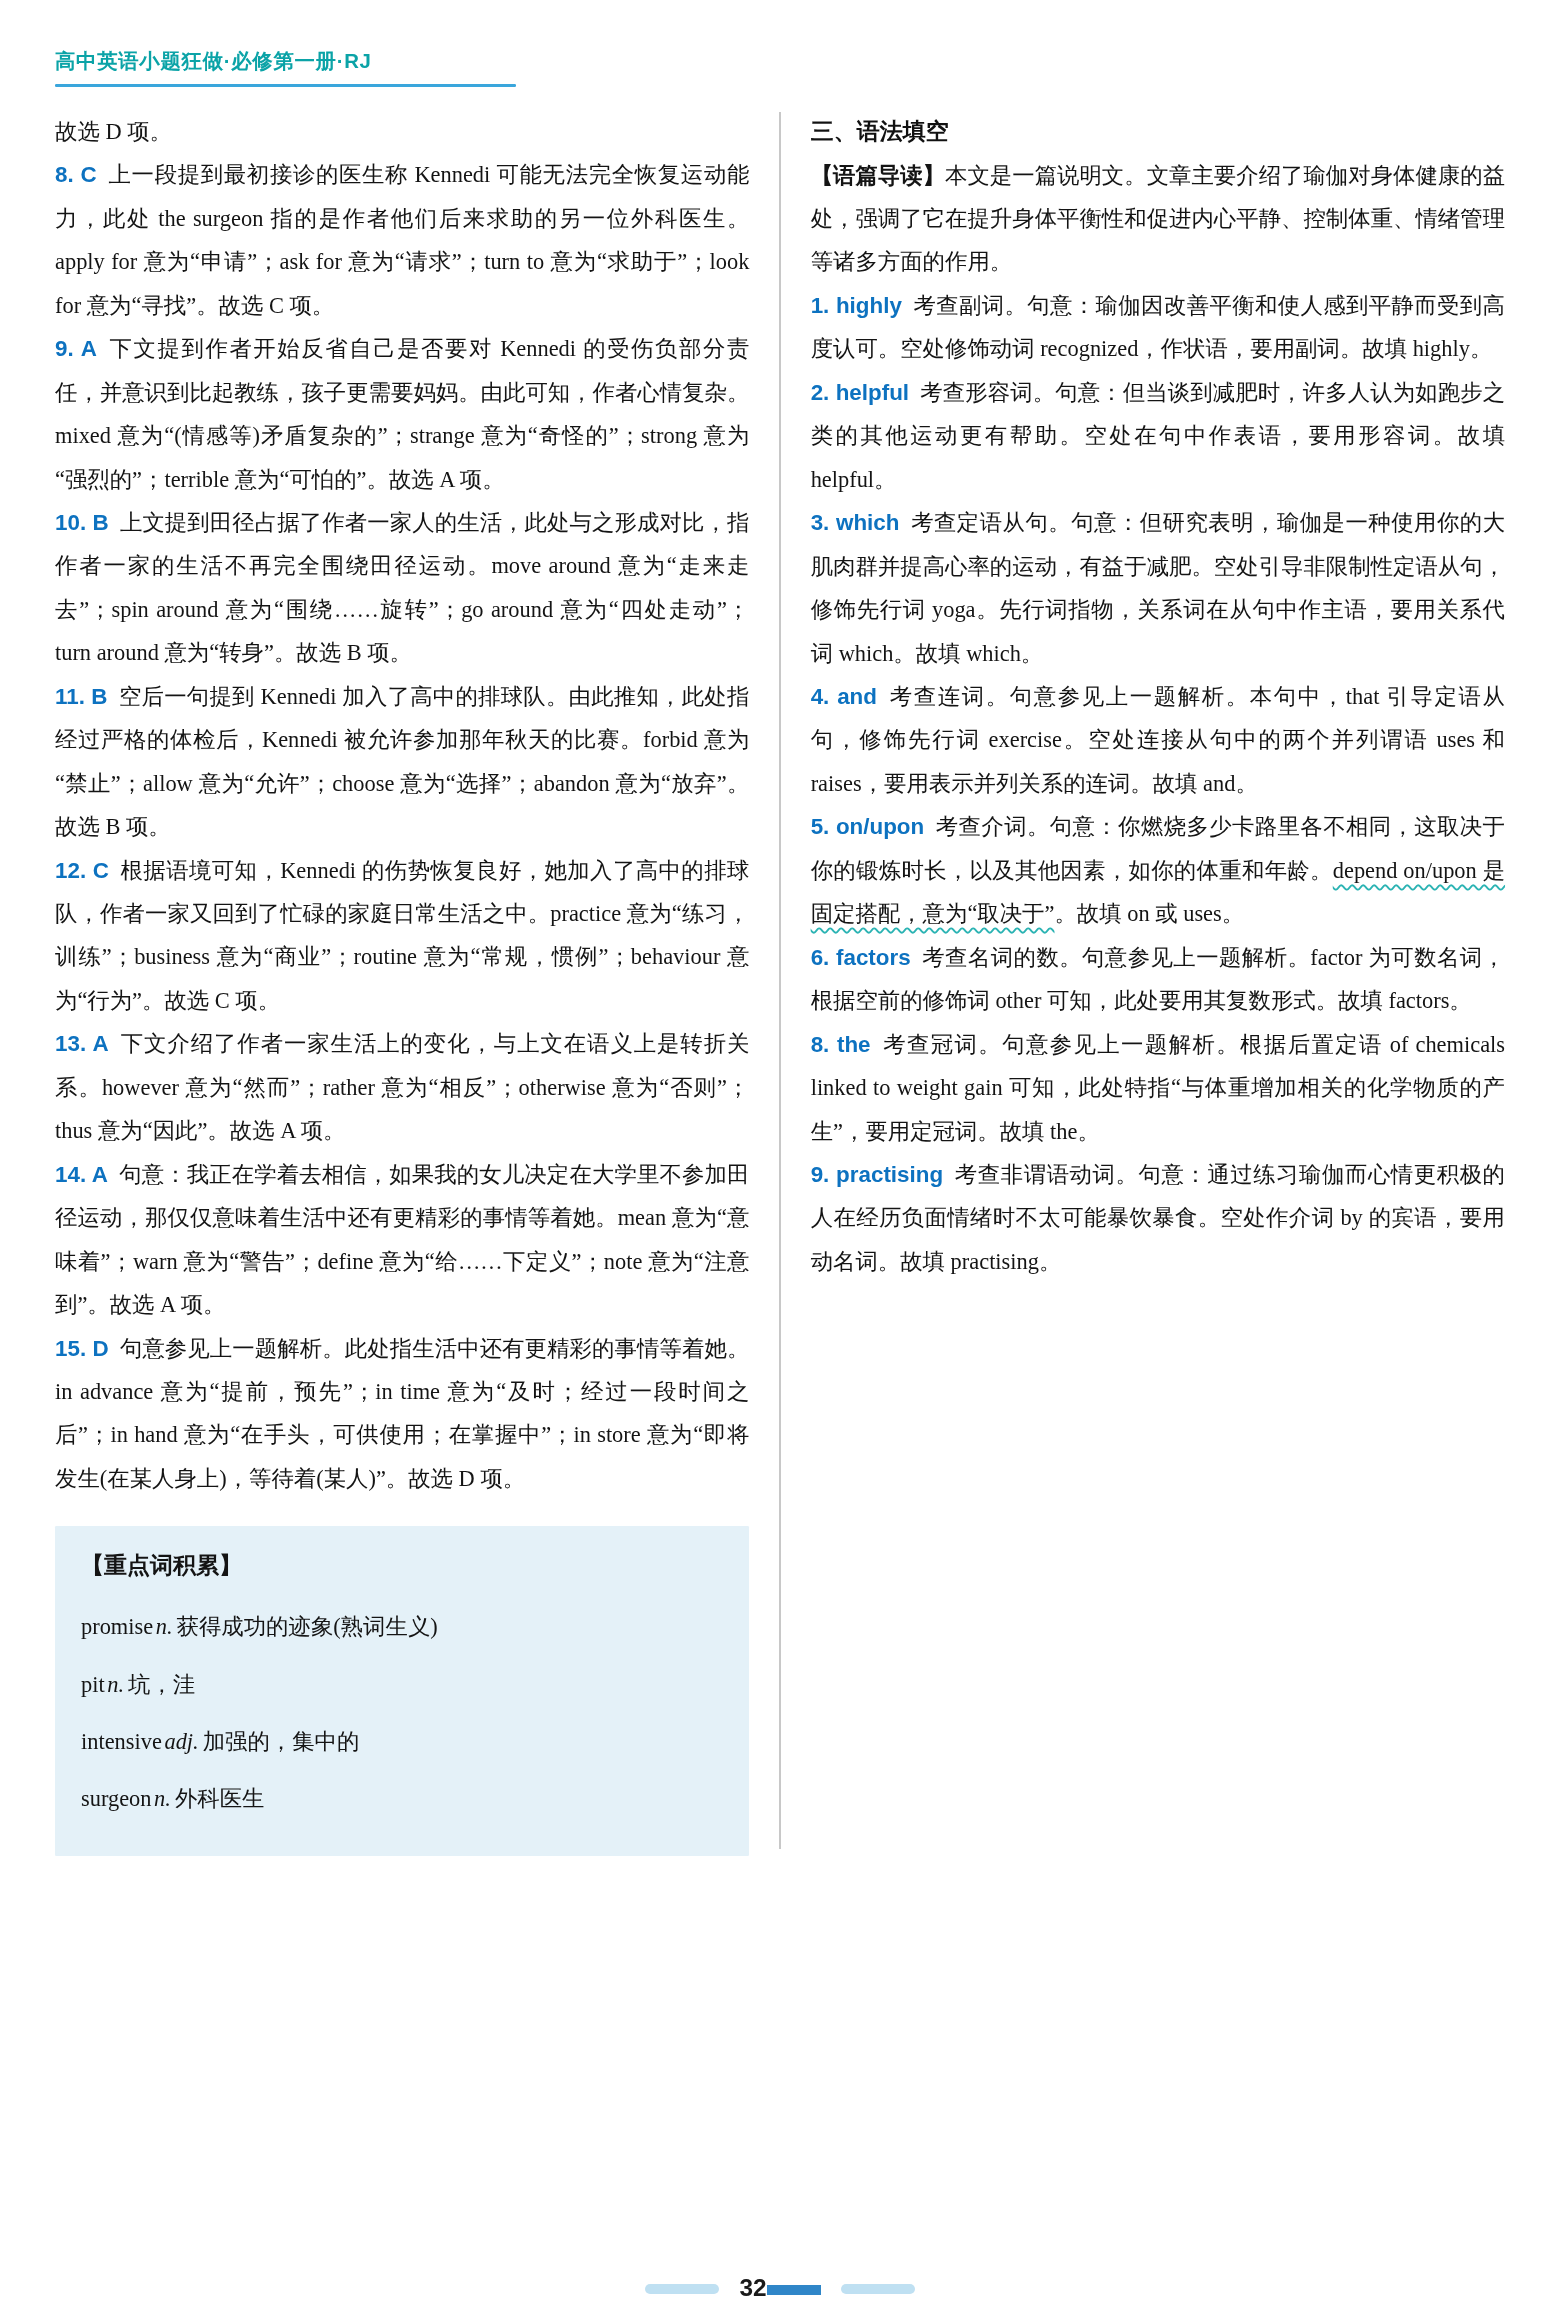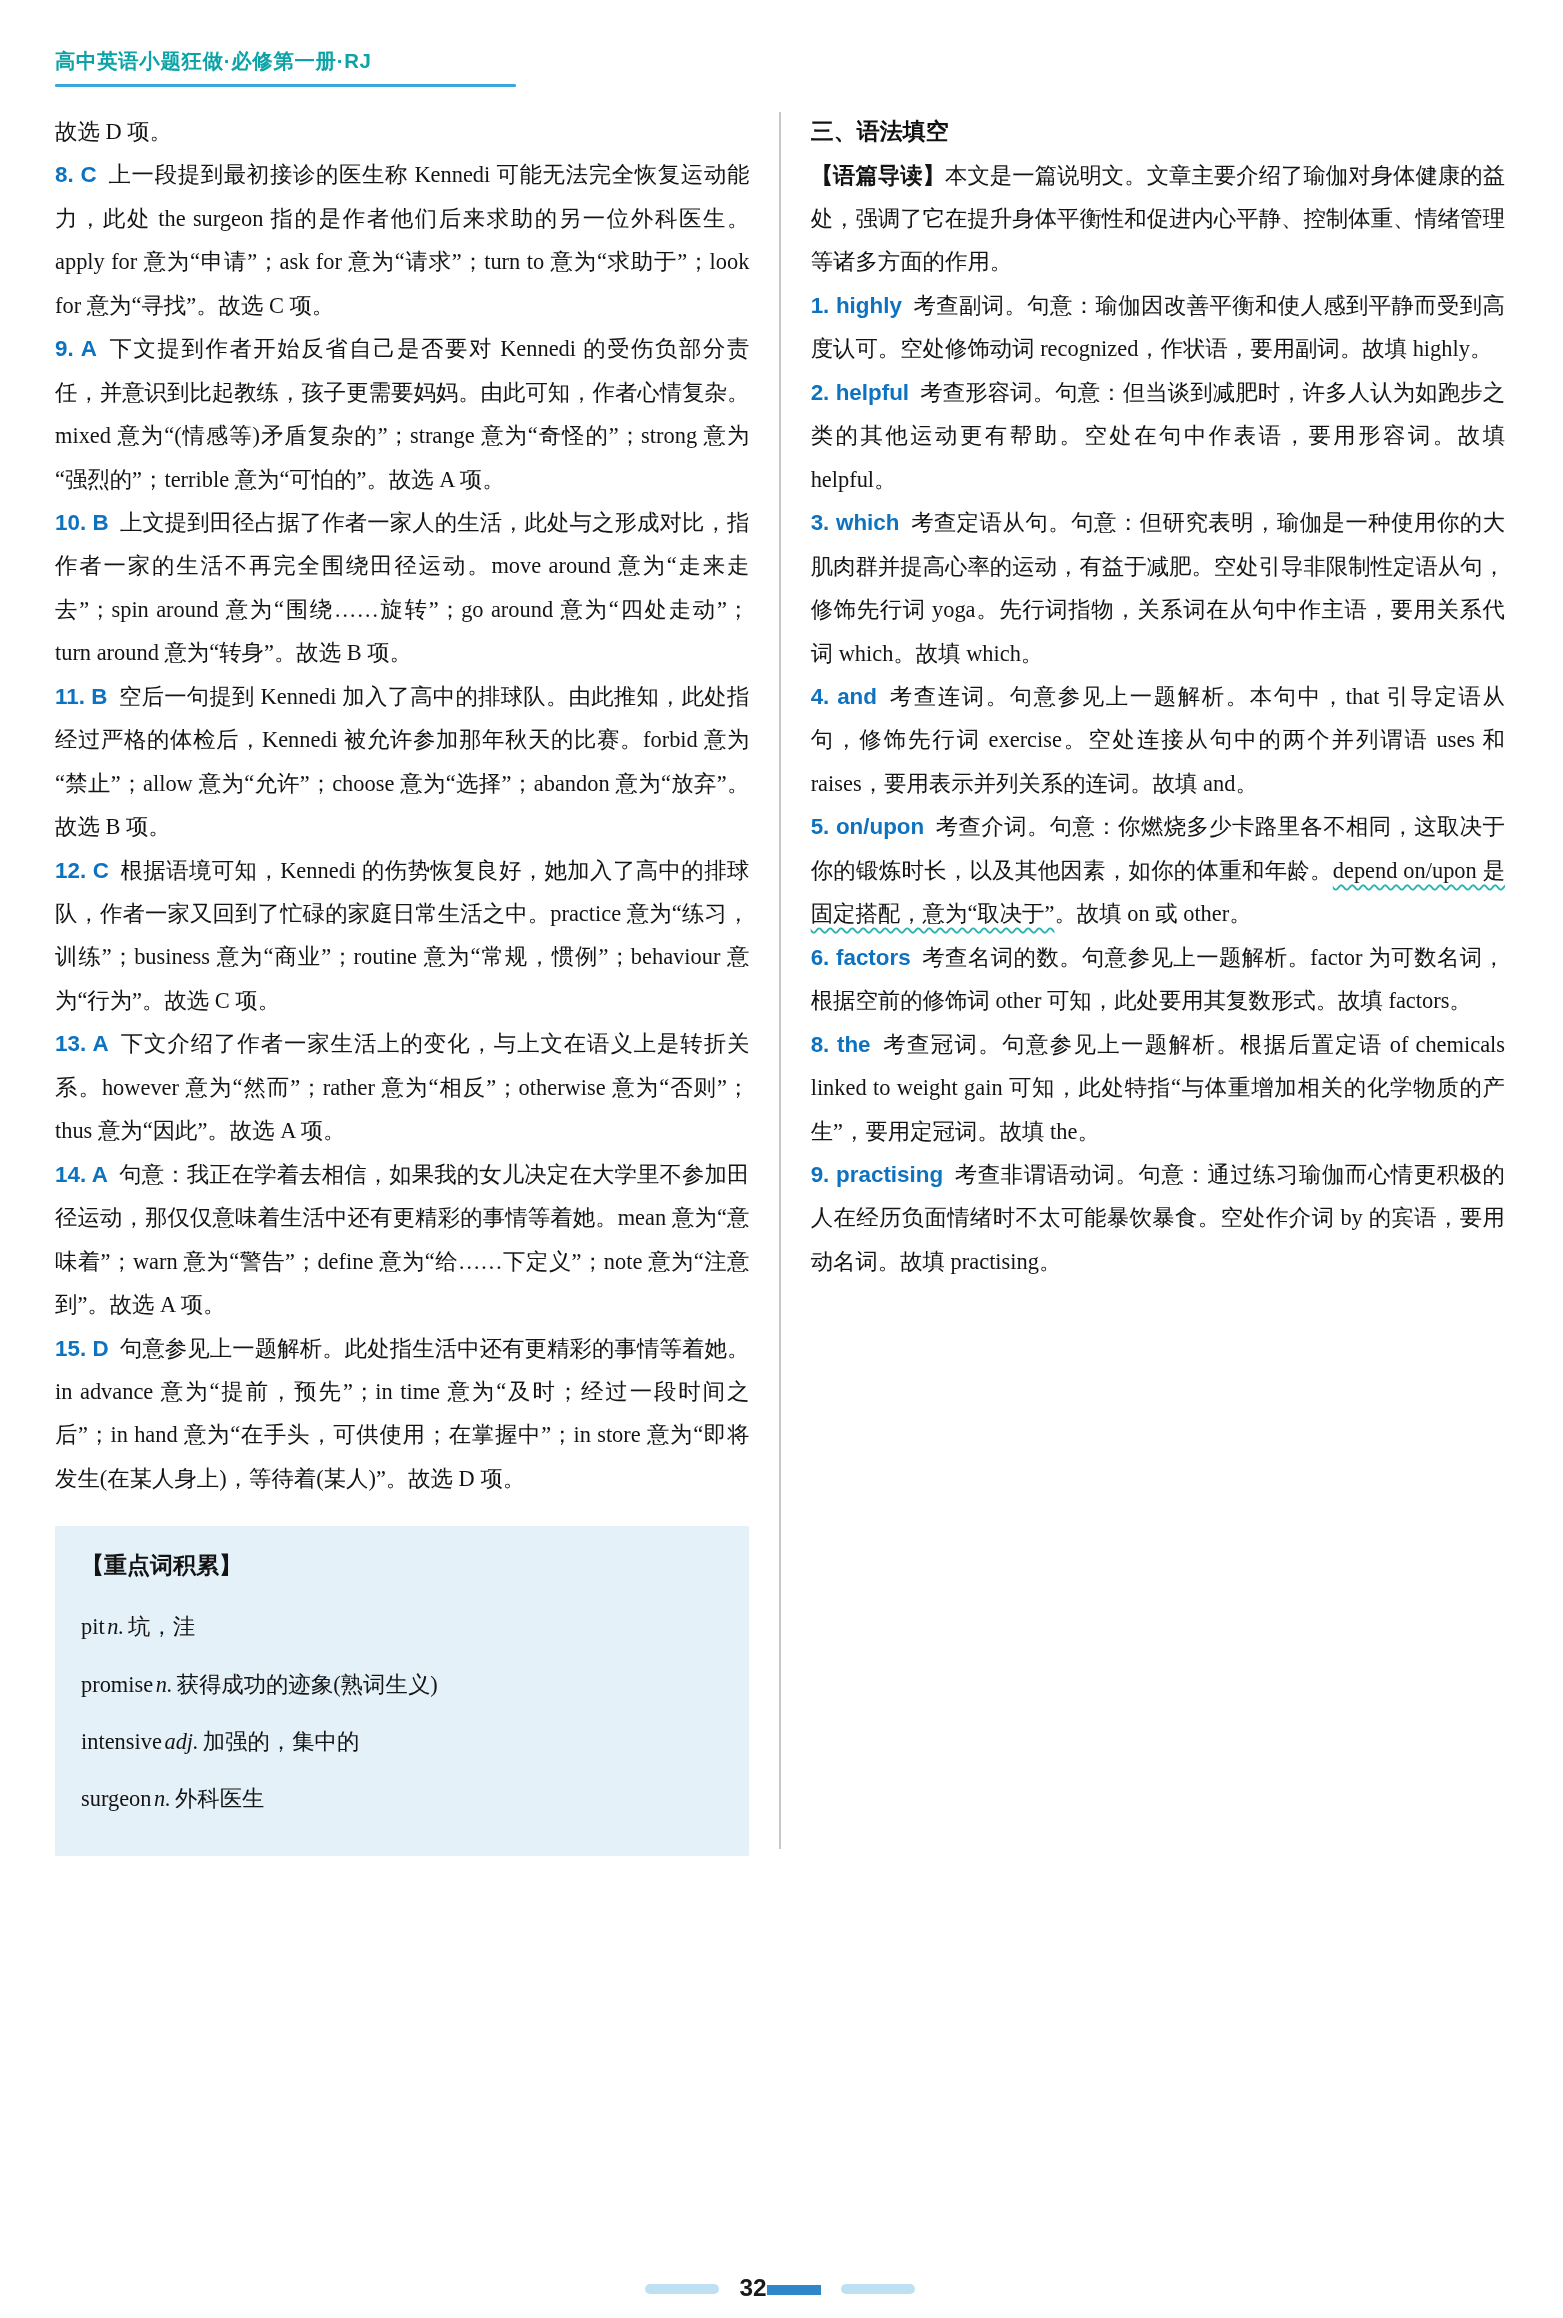--- a/index.html
+++ b/index.html
@@ -77,41 +77,41 @@
           <p class="item"><span class="ans">11. B</span> <span>空后一句提到 Kennedi 加入了高中的排球队。由此推知，此处指经过严格的体检后，Kennedi 被允许参加那年秋天的比赛。forbid 意为“禁止”；allow 意为“允许”；choose 意为“选择”；abandon 意为“放弃”。故选 B 项。</span></p>
           <p class="item"><span class="ans">12. C</span> <span>根据语境可知，Kennedi 的伤势恢复良好，她加入了高中的排球队，作者一家又回到了忙碌的家庭日常生活之中。practice 意为“练习，训练”；business 意为“商业”；routine 意为“常规，惯例”；behaviour 意为“行为”。故选 C 项。</span></p>
           <p class="item"><span class="ans">13. A</span> <span>下文介绍了作者一家生活上的变化，与上文在语义上是转折关系。however 意为“然而”；rather 意为“相反”；otherwise 意为“否则”；thus 意为“因此”。故选 A 项。</span></p>
           <p class="item"><span class="ans">14. A</span> <span>句意：我正在学着去相信，如果我的女儿决定在大学里不参加田径运动，那仅仅意味着生活中还有更精彩的事情等着她。mean 意为“意味着”；warn 意为“警告”；define 意为“给……下定义”；note 意为“注意到”。故选 A 项。</span></p>
           <p class="item"><span class="ans">15. D</span> <span>句意参见上一题解析。此处指生活中还有更精彩的事情等着她。in advance 意为“提前，预先”；in time 意为“及时；经过一段时间之后”；in hand 意为“在手头，可供使用；在掌握中”；in store 意为“即将发生(在某人身上)，等待着(某人)”。故选 D 项。</span></p>
         </div>
 
       <div class="vocab-box">
         <div class="vocab-title">【重点词积累】</div>
         <div id="vocab-entries">
+            <div class="vocab-entry"><span class="vw">promise</span><i class="vp">n.</i><span class="vm">获得成功的迹象(熟词生义)</span></div>
             <div class="vocab-entry"><span class="vw">pit</span><i class="vp">n.</i><span class="vm">坑，洼</span></div>
-            <div class="vocab-entry"><span class="vw">promise</span><i class="vp">n.</i><span class="vm">获得成功的迹象(熟词生义)</span></div>
             <div class="vocab-entry"><span class="vw">intensive</span><i class="vp">adj.</i><span class="vm">加强的，集中的</span></div>
             <div class="vocab-entry"><span class="vw">surgeon</span><i class="vp">n.</i><span class="vm">外科医生</span></div>
           </div>
       </div>
     </div>
 
     <div class="divider"></div>
 
     <div class="col col-right">
       <h2 class="section-title">三、语法填空</h2>
       <p class="guide">
         <span class="guide-label">【语篇导读】</span><span>本文是一篇说明文。文章主要介绍了瑜伽对身体健康的益处，强调了它在提升身体平衡性和促进内心平静、控制体重、情绪管理等诸多方面的作用。</span>
       </p>
       <div id="right-items">
           <p class="item"><span class="ans">1. highly</span> <span>考查副词。句意：瑜伽因改善平衡和使人感到平静而受到高度认可。空处修饰动词 recognized，作状语，要用副词。故填 highly。</span></p>
           <p class="item"><span class="ans">2. helpful</span> <span>考查形容词。句意：但当谈到减肥时，许多人认为如跑步之类的其他运动更有帮助。空处在句中作表语，要用形容词。故填 helpful。</span></p>
           <p class="item"><span class="ans">3. which</span> <span>考查定语从句。句意：但研究表明，瑜伽是一种使用你的大肌肉群并提高心率的运动，有益于减肥。空处引导非限制性定语从句，修饰先行词 yoga。先行词指物，关系词在从句中作主语，要用关系代词 which。故填 which。</span></p>
           <p class="item"><span class="ans">4. and</span> <span>考查连词。句意参见上一题解析。本句中，that 引导定语从句，修饰先行词 exercise。空处连接从句中的两个并列谓语 uses 和 raises，要用表示并列关系的连词。故填 and。</span></p>
-          <p class="item"><span class="ans">5. on/upon</span> <span>考查介词。句意：你燃烧多少卡路里各不相同，这取决于你的锻炼时长，以及其他因素，如你的体重和年龄。</span><span class="wavy">depend on/upon 是固定搭配，意为“取决于”</span><span>。故填 on 或 other。</span></p>
+          <p class="item"><span class="ans">5. on/upon</span> <span>考查介词。句意：你燃烧多少卡路里各不相同，这取决于你的锻炼时长，以及其他因素，如你的体重和年龄。</span><span class="wavy">depend on/upon 是固定搭配，意为“取决于”</span><span>。故填 on 或 uses。</span></p>
           <p class="item"><span class="ans">6. factors</span> <span>考查名词的数。句意参见上一题解析。factor 为可数名词，根据空前的修饰词 other 可知，此处要用其复数形式。故填 factors。</span></p>
           <p class="item"><span class="ans">8. the</span> <span>考查冠词。句意参见上一题解析。根据后置定语 of chemicals linked to weight gain 可知，此处特指“与体重增加相关的化学物质的产生”，要用定冠词。故填 the。</span></p>
           <p class="item"><span class="ans">9. practising</span> <span>考查非谓语动词。句意：通过练习瑜伽而心情更积极的人在经历负面情绪时不太可能暴饮暴食。空处作介词 by 的宾语，要用动名词。故填 practising。</span></p>
         </div>
     </div>
 
   </div>
 
   <div class="footer">
     <div class="pill"></div>

